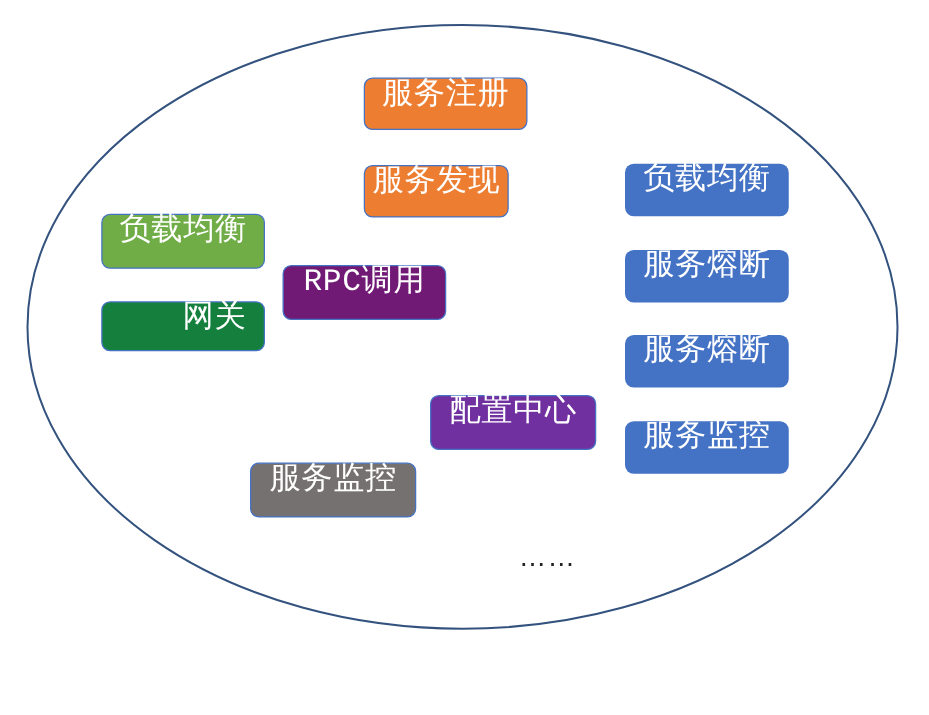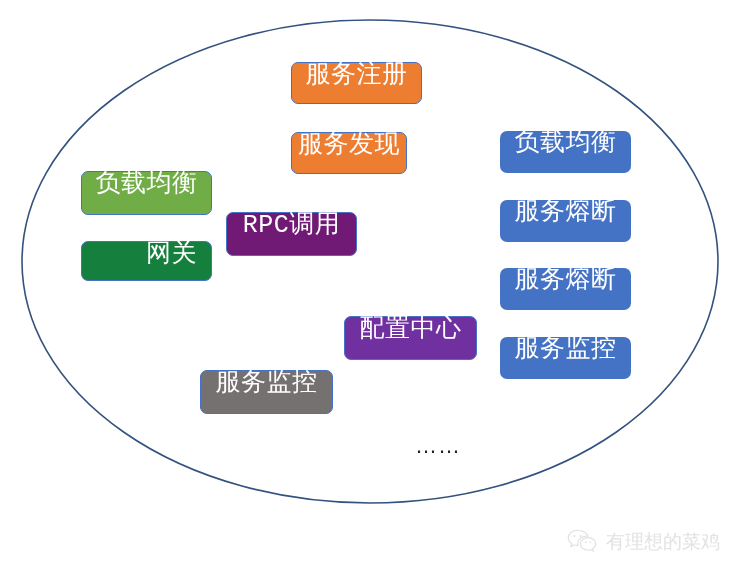--- a/index.html
+++ b/index.html
@@ -110,27 +110,14 @@
       <div class="node center" style="left: 500px; top: 268px; width: 131px; height: 42px; background: rgb(68, 114, 196);">
         <span>服务熔断</span>
       </div>
       <div class="node center" style="left: 500px; top: 337px; width: 131px; height: 42px; background: rgb(68, 114, 196);">
         <span>服务监控</span>
       </div>
     </div>
 
   <div class="ellipsis-dots" style="left:415px; top:435px;">……</div>
 
-  <div class="watermark" style="left:567px; top:528px;">
-    <span class="wx-logo">
-      <svg viewBox="0 0 32 28" xmlns="http://www.w3.org/2000/svg" width="30" height="26">
-        <path d="M11.2 2.4C5.6 2.4 1.2 6.1 1.2 10.6c0 2.6 1.5 4.9 3.8 6.4l-1 3 3.4-1.7c1.1 .3 2.3 .5 3.5 .5 .3 0 .6 0 .9 0 -.2-.7-.3-1.4-.3-2.1 0-4.4 4.3-7.9 9.6-7.9 .4 0 .7 0 1.1 .1C21.3 5.2 16.7 2.4 11.2 2.4z" fill="none" stroke="#e2e2e2" stroke-width="1.3"></path>
-        <circle cx="8" cy="8.7" r="1.15" fill="#e2e2e2"></circle>
-        <circle cx="14.4" cy="8.7" r="1.15" fill="#e2e2e2"></circle>
-        <path d="M30.8 17.1c0-3.7-3.7-6.7-8.3-6.7 -4.6 0-8.3 3-8.3 6.7 0 3.7 3.7 6.7 8.3 6.7 1 0 1.9-.1 2.8-.4l2.8 1.4 -.8-2.5C29.5 21.1 30.8 19.2 30.8 17.1z" fill="none" stroke="#e2e2e2" stroke-width="1.3"></path>
-        <circle cx="20.1" cy="15.4" r="0.95" fill="#e2e2e2"></circle>
-        <circle cx="25.1" cy="15.4" r="0.95" fill="#e2e2e2"></circle>
-      </svg>
-    </span>
-    <span>有理想的菜鸡</span>
-  </div>
 
 </div>
 
 </body></html>

